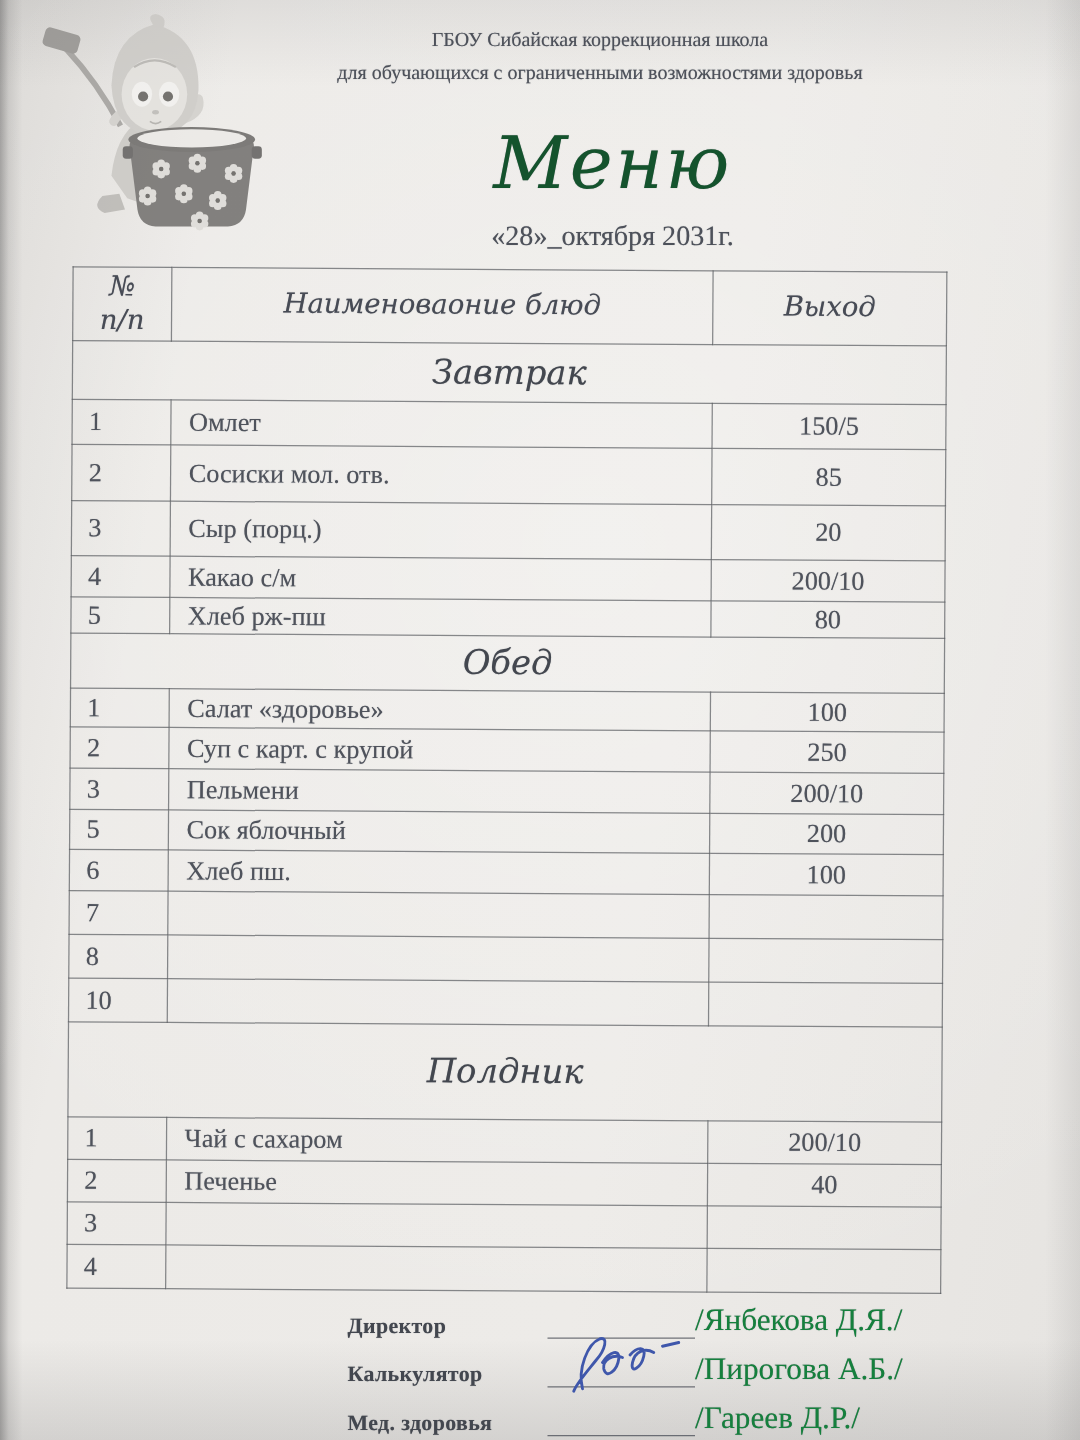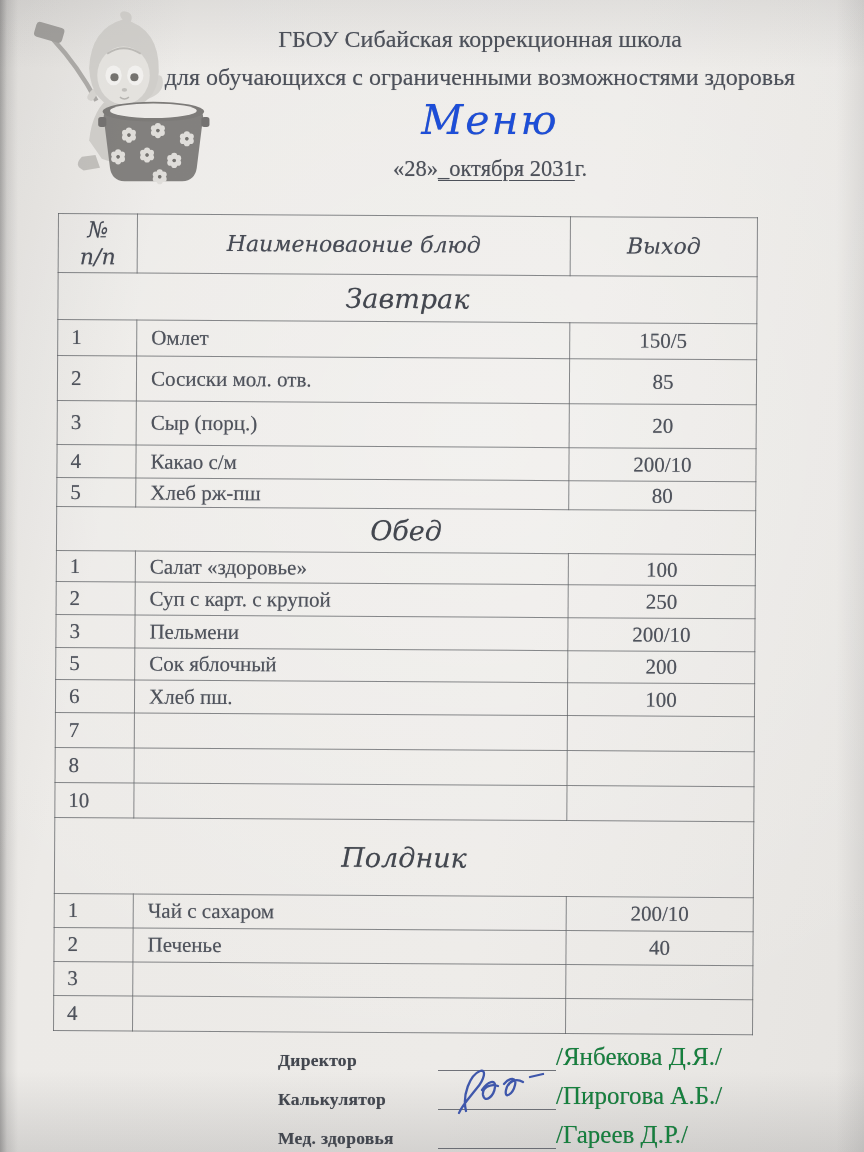--- a/index.html
+++ b/index.html
@@ -15,29 +15,29 @@
       linear-gradient(to bottom, rgba(90,90,92,0) 93%, rgba(80,80,82,0.16) 100%),
       linear-gradient(to top, rgba(110,110,112,0) 94%, rgba(110,110,112,0.12) 100%),
       linear-gradient(100deg, #dcdad7 0%, #eceae7 18%, #edebe8 60%, #e6e4e1 100%);
   }
   .soft{ text-shadow:0 0 0.7px rgba(75,79,88,0.55); }
 
   
   .illustration{ position:absolute; top:4px; left:24px; width:190px; height:198px; opacity:.78; }
   .school-head{
     position:absolute; top:20px; left:150px; width:660px;
-    text-align:center; font-size:24px; line-height:1.6; color:#4d515a;
+    text-align:center; font-size:16px; line-height:1.6; color:#4d515a;
   }
   .doc-title-wrap{ position:absolute; top:96px; left:120px; width:740px; text-align:center; }
   .doc-title{
     font-family:"DejaVu Serif", serif; font-style:italic; font-weight:500;
-    font-size:41px; color:#1d4ed8; letter-spacing:2px;
+    font-size:58px; color:#14532d; letter-spacing:2px;
   }
   .doc-date{ margin-top:12px; font-size:22.5px; color:#4d515a; }
-  .u{ text-decoration:underline; text-underline-offset:4px; text-decoration-thickness:1.2px;margin-top:20px; }
+  .u{ text-underline-offset:4px; text-decoration-thickness:1.2px;margin-top:20px; }
 
   
   .menu-table{
     position:absolute; top:213px; left:58px; width:699px;
     border-collapse:collapse; table-layout:fixed;
     transform:rotate(0.35deg); transform-origin:top left;
     font-size:21px; color:#4f535c;
   }
   .menu-table td, .menu-table th{
     border:1.5px solid rgba(92,94,99,0.72);

